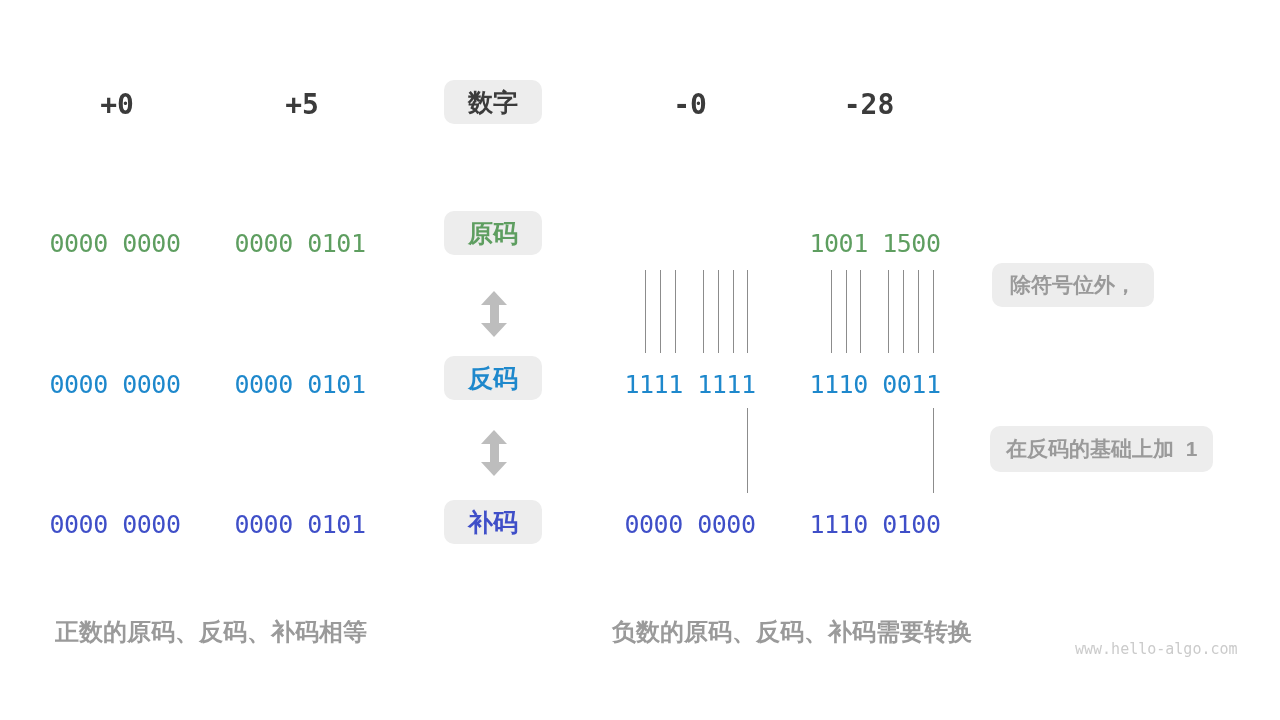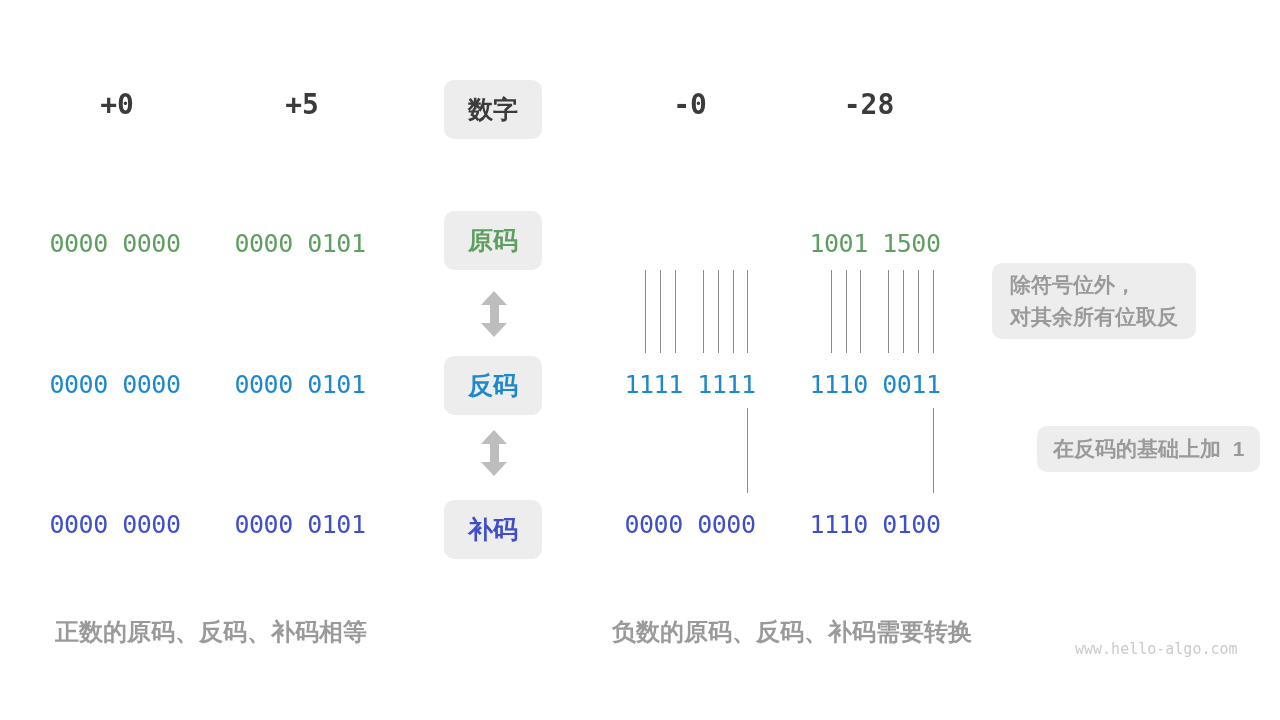--- a/index.html
+++ b/index.html
@@ -35,21 +35,21 @@
   }
   .row-sign{top:229px;color:var(--sign-code);}
   .row-ones{top:370px;color:var(--ones-complement);}
   .row-twos{top:510px;color:var(--twos-complement);}
   .c1{left:30px;}
   .c2{left:215px;}
   .c3{left:605px;}
   .c4{left:790px;}
   
   .label-box{
-    position:absolute;left:444px;width:98px;height:59px;
+    position:absolute;left:444px;width:98px;height:44px;
     background:var(--box-bg);border-radius:10px;
     display:flex;align-items:center;justify-content:center;
     font-size:25px;font-weight:bold;
   }
   .box-num{top:80px;color:var(--header-text);}
   .box-sign{top:211px;color:var(--sign-code);}
   .box-ones{top:356px;color:var(--ones-complement);}
   .box-twos{top:500px;color:var(--twos-complement);}
   
   .arrow{
@@ -70,21 +70,21 @@
     position:absolute;top:408px;height:85px;width:1px;
     background:var(--tick-line);
   }
   
   .note{
     position:absolute;background:var(--box-bg);border-radius:10px;
     color:var(--caption);font-weight:bold;font-size:21px;line-height:32px;
     padding:6px 18px;white-space:pre;
   }
   .note1{left:992px;top:263px;}
-  .note2{left:1037px;top:426px;padding:7px 16px;}
+  .note2{left:990px;top:426px;padding:7px 16px;}
   
   .caption{
     position:absolute;top:616px;
     font-size:24px;font-weight:bold;color:var(--caption);
   }
   .cap-pos{left:55px;}
   .cap-neg{left:612px;}
   
   .watermark{
     position:absolute;left:1075px;top:640px;
@@ -149,21 +149,21 @@
   <div class="drop" style="left:933px"></div>
 
   <div class="bin mono row-twos c1">0000 0000</div>
   <div class="bin mono row-twos c2">0000 0101</div>
   <div class="label-box box-twos">
     <span>补码</span>
   </div>
   <div class="bin mono row-twos c3">0000 0000</div>
   <div class="bin mono row-twos c4">1110 0100</div>
 
-  <div class="note note1"><span>除符号位外，</span><br><span>对其余所有位取反</span></div>
+  <div class="note note1"><span>除符号位外，</span><br></div>
   <div class="note note2"><span>在反码的基础上加  1</span></div>
 
   <div class="caption cap-pos">正数的原码、反码、补码相等</div>
   <div class="caption cap-neg">负数的原码、反码、补码需要转换</div>
 
   <div class="watermark mono">www.hello-algo.com</div>
 
 </div>
 
 </body></html>

